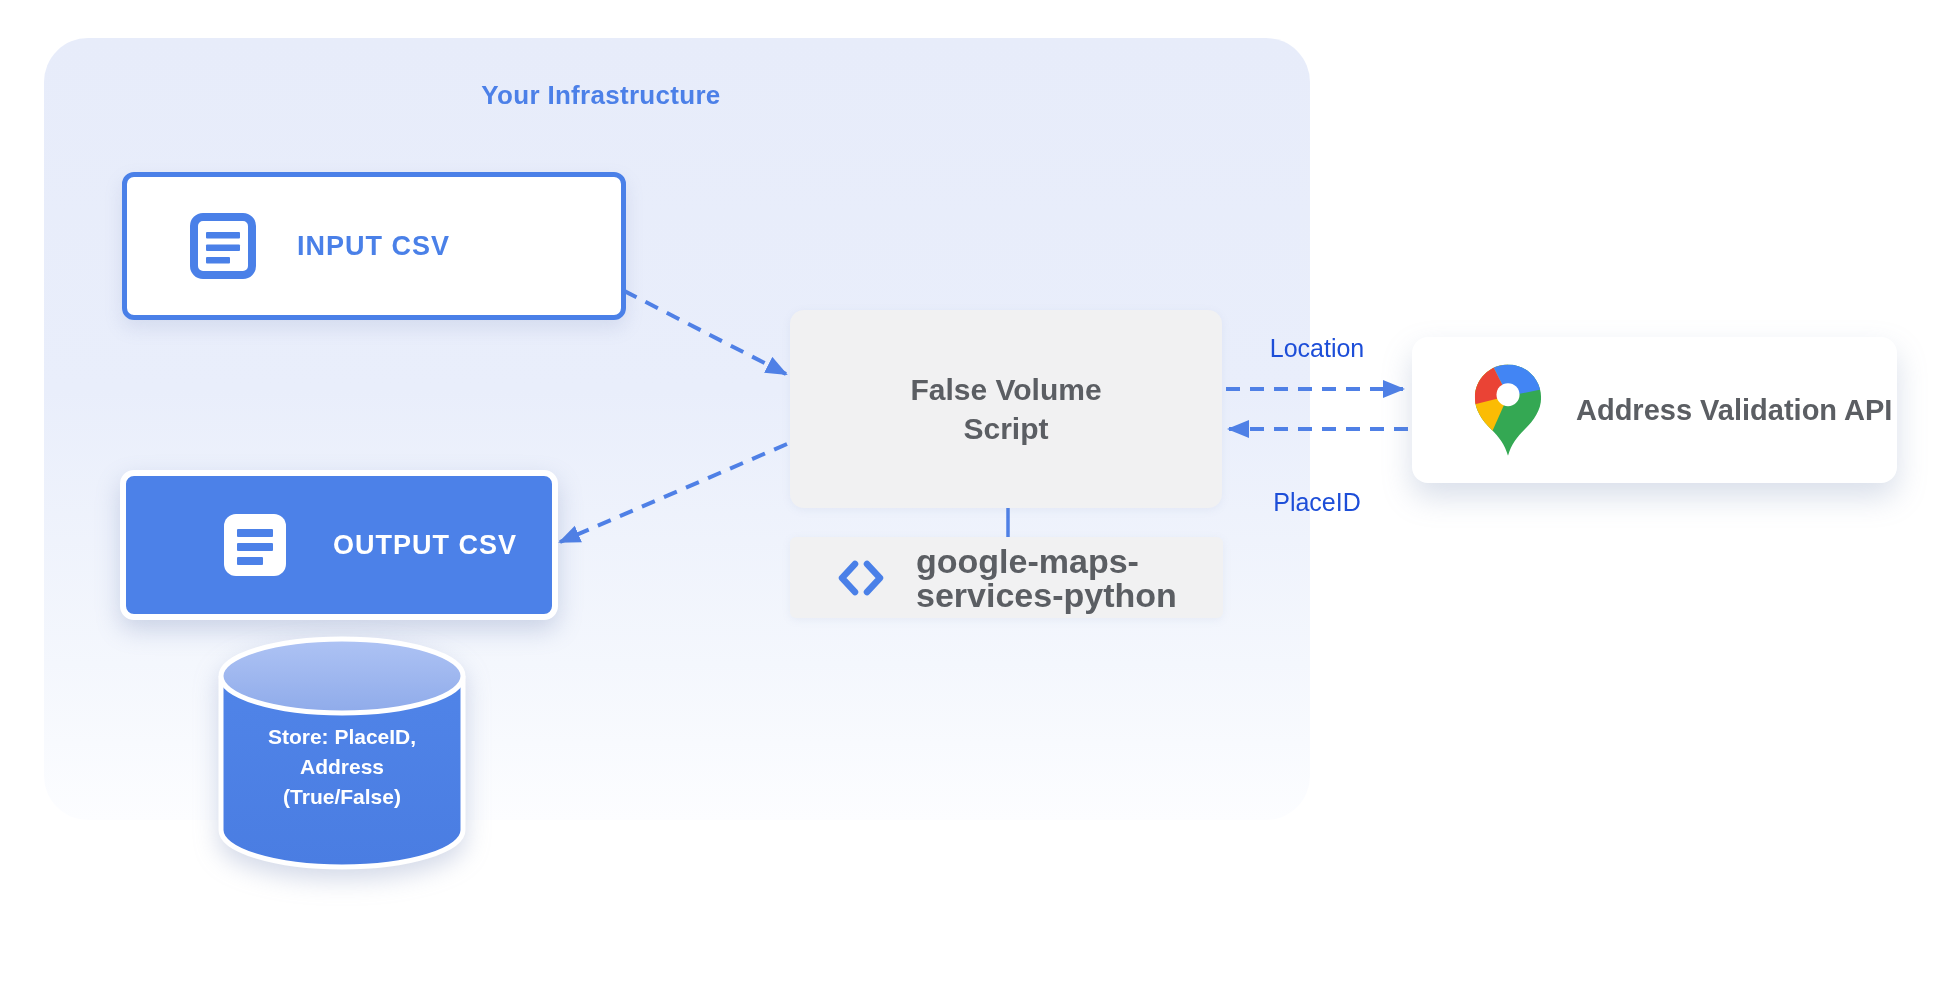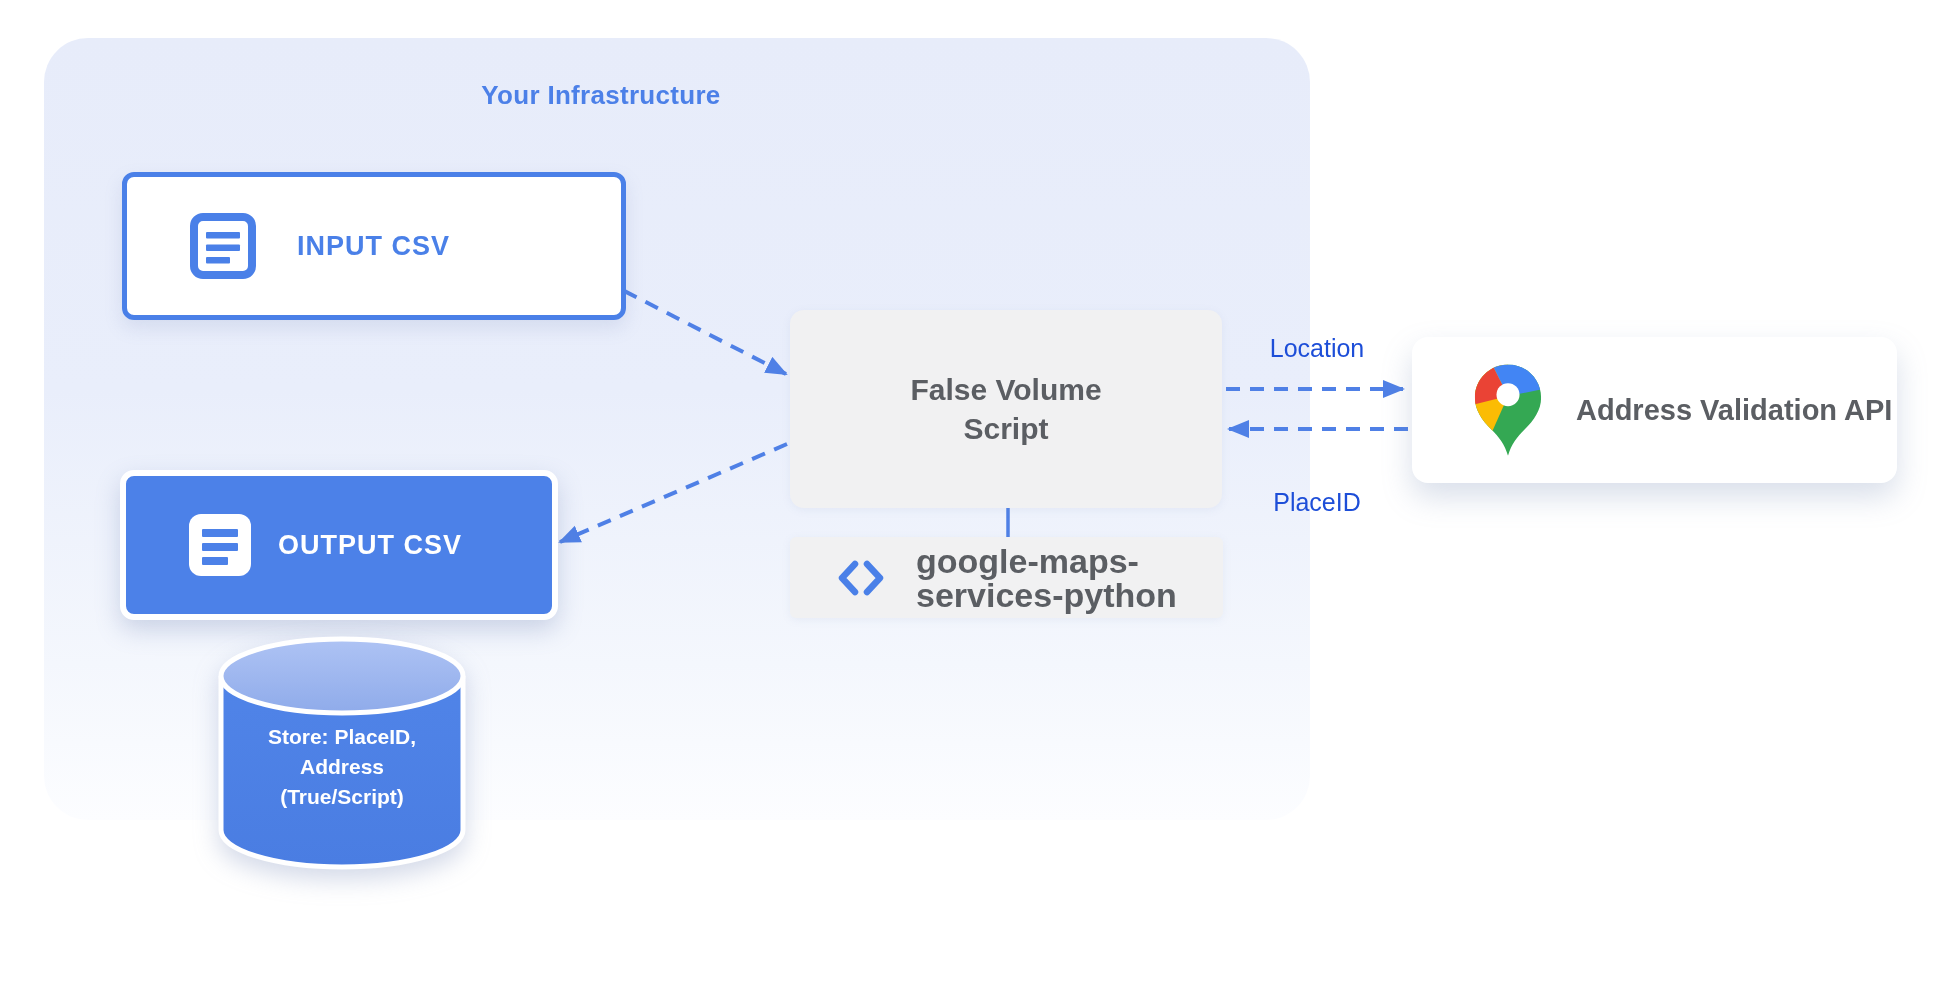--- a/index.html
+++ b/index.html
@@ -20,22 +20,23 @@
 
   .input-csv{
     left:122px;top:172px;width:504px;height:148px;background:#ffffff;
     border:5px solid #4a80e8;border-radius:12px;padding-left:62px;gap:40px;
     box-shadow:0 8px 18px rgba(120,140,190,.18);
   }
   .input-csv .label{color:#4a80e8;font-size:27px;font-weight:bold;letter-spacing:1px;}
 
   .output-csv{
     left:120px;top:470px;width:438px;height:150px;background:#4c81e8;
-    border:6px solid #ffffff;border-radius:14px;padding-left:60px;gap:24px;
+    border:6px solid #ffffff;border-radius:14px;padding-left:60px;gap:44px;
     box-shadow:0 10px 24px rgba(110,130,180,.30);
+    justify-content:center;
   }
   .output-csv .label{color:#ffffff;font-size:27px;font-weight:bold;letter-spacing:1px;}
 
   .script-box{
     left:790px;top:310px;width:432px;height:198px;background:#f1f1f2;
     border-radius:14px;flex-direction:column;justify-content:center;
     box-shadow:0 2px 8px rgba(130,150,190,.10);
   }
   .script-box .line{color:#5b5e63;font-size:30px;font-weight:bold;line-height:39px;text-align:center;}
 
@@ -124,21 +125,21 @@
           <stop offset="1" stop-color="#4a7de2"></stop>
         </linearGradient>
       </defs>
       <path d="M11 42 L11 196 A121 37 0 0 0 253 196 L253 42" fill="url(#cylBody)" stroke="#ffffff" stroke-width="5"></path>
       <ellipse cx="132" cy="42" rx="121" ry="37" fill="url(#cylTop)" stroke="#ffffff" stroke-width="5"></ellipse>
     </svg>
   </div>
   <div class="cylinder-label">
     <div>Store: PlaceID,</div>
     <div>Address</div>
-    <div>(True/Script)</div>
+    <div>(True/False)</div>
   </div>
 
   <div class="node script-box">
     <div class="line">False Volume</div>
     <div class="line">Script</div>
   </div>
 
   <div class="node library-box">
     <svg width="50" height="36" viewBox="0 0 50 36">
       <path d="M19 4 L6 18 L19 32" fill="none" stroke="#4a80e8" stroke-width="6.5" stroke-linecap="round" stroke-linejoin="round"></path>

